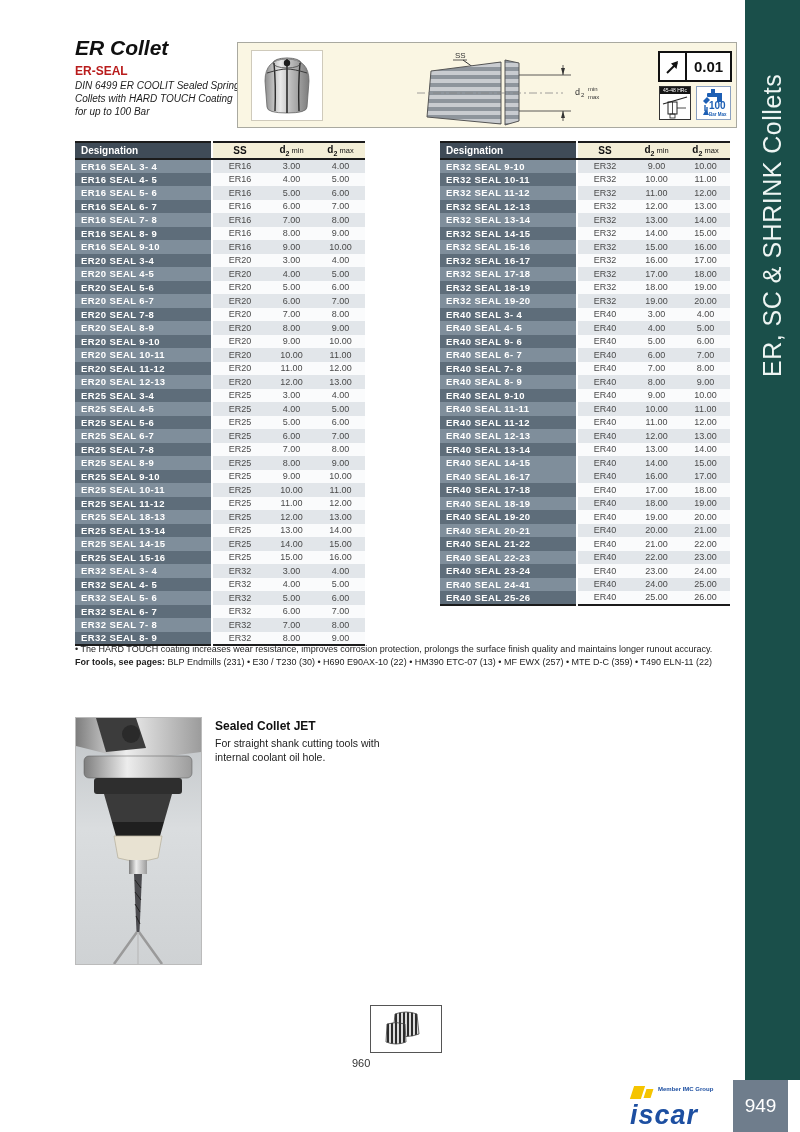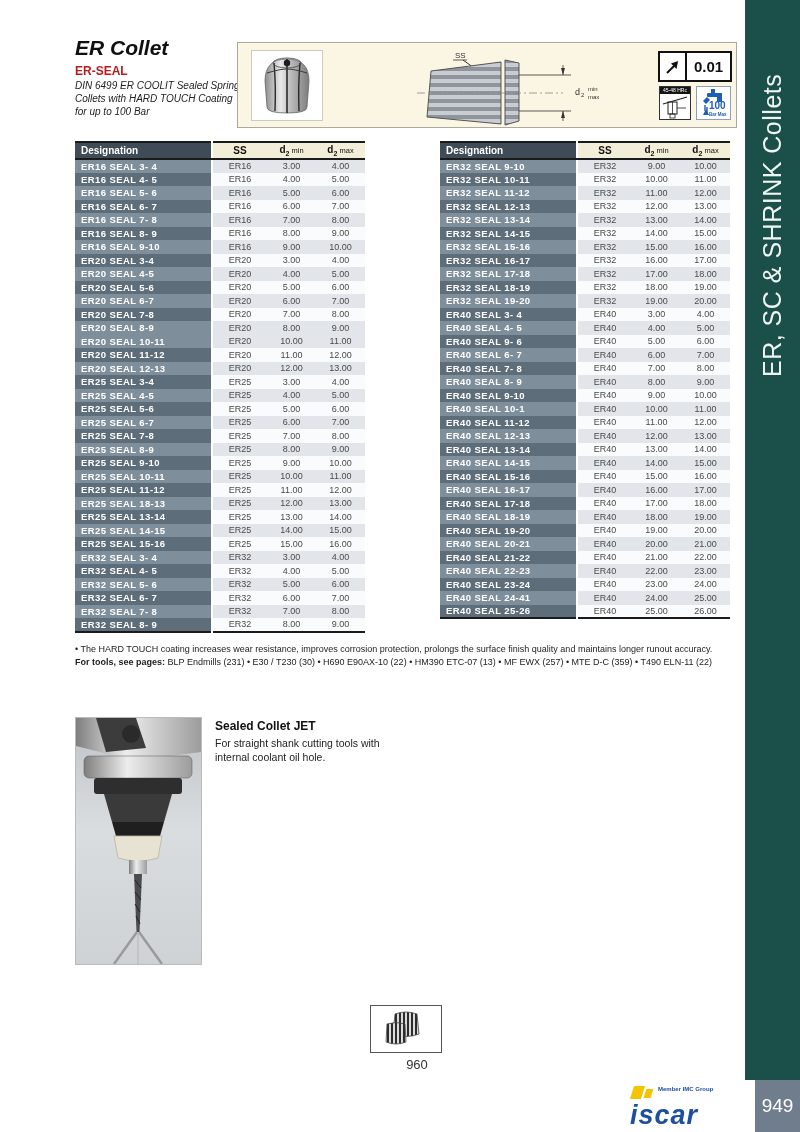--- a/index.html
+++ b/index.html
@@ -8,21 +8,21 @@
   #page { position:relative; width:800px; height:1132px; background:#fff; overflow:hidden; }
 
   
   .side-tab { position:absolute; right:0; top:0; width:55px; height:1080px; background:#1a4f4a; }
   .side-tab-text {
     position:absolute; top:25px; right:0; width:55px; height:400px;
     writing-mode:vertical-rl; transform:rotate(180deg);
     display:flex; align-items:center; justify-content:center;
     color:#eef5f3; font-size:25px; letter-spacing:0.5px;
   }
-  .page-num-box { position:absolute; right:0; top:1080px; width:45px; height:52px; background:#6f7d8c;
+  .page-num-box { position:absolute; right:12px; top:1080px; width:55px; height:52px; background:#6f7d8c;
     display:flex; align-items:center; justify-content:center; color:#fff; font-size:19px; }
 
   
   .logo { position:absolute; left:630px; top:1086px; width:110px; height:40px; }
   .logo-tag { color:#1d4fa1; font-size:6px; font-weight:bold; margin-left:28px; }
   .logo-text { color:#1d4fa1; font-size:27px; font-weight:800; font-style:italic; letter-spacing:1px; line-height:26px;margin-top:10px; }
   .logo-diamond { position:absolute; left:2px; top:0px; width:11px; height:13px; background:#f5c400; transform:skew(-18deg); }
   .logo-diamond2 { position:absolute; left:15px; top:3px; width:7px; height:9px; background:#f5c400; transform:skew(-18deg); }
 
   
@@ -71,21 +71,21 @@
   .note2 b { font-weight:bold;margin-top:36px; }
 
   
   .jet-photo { position:absolute; left:75px; top:717px; width:127px; height:248px; border:1px solid #bbb; }
   .jet-title { position:absolute; left:215px; top:719px; font-size:12px; font-weight:bold; color:#101010; }
   .jet-desc { position:absolute; left:215px; top:737px; font-size:10.5px; color:#222; line-height:13.5px; width:180px; }
 
   
   .fig-box { position:absolute; left:370px; top:1005px; width:72px; height:48px; background:#fff; border:1px solid #555;
     display:flex; align-items:center; justify-content:center; }
-  .fig-caption { position:absolute; left:381px; top:1057px; width:72px; text-align:center; font-size:13px; color:#333; }
+  .fig-caption { position:absolute; left:352px; top:1057px; width:72px; text-align:left; font-size:11px; color:#333; }
 </style>
 </head>
 <body>
 
 <div id="page">
 
   <div class="side-tab">
     <div class="side-tab-text">ER, SC &amp; SHRINK Collets</div>
   </div>
   <div class="page-num-box">949</div>
@@ -272,20 +272,26 @@
           <td class="val">ER20</td>
           <td class="val">7.00</td>
           <td class="val">8.00</td>
         </tr>
         <tr class="even">
           <td class="des">ER20 SEAL 8-9</td>
           <td class="val">ER20</td>
           <td class="val">8.00</td>
           <td class="val">9.00</td>
         </tr>
+        <tr class="odd">
+          <td class="des">ER20 SEAL 9-10</td>
+          <td class="val">ER20</td>
+          <td class="val">9.00</td>
+          <td class="val">10.00</td>
+        </tr>
         <tr class="even">
           <td class="des">ER20 SEAL 10-11</td>
           <td class="val">ER20</td>
           <td class="val">10.00</td>
           <td class="val">11.00</td>
         </tr>
         <tr class="odd">
           <td class="des">ER20 SEAL 11-12</td>
           <td class="val">ER20</td>
           <td class="val">11.00</td>
@@ -525,21 +531,21 @@
           <td class="val">8.00</td>
           <td class="val">9.00</td>
         </tr>
         <tr class="odd">
           <td class="des">ER40 SEAL 9-10</td>
           <td class="val">ER40</td>
           <td class="val">9.00</td>
           <td class="val">10.00</td>
         </tr>
         <tr class="even">
-          <td class="des">ER40 SEAL 10-1</td>
+          <td class="des">ER40 SEAL 11-11</td>
           <td class="val">ER40</td>
           <td class="val">10.00</td>
           <td class="val">11.00</td>
         </tr>
         <tr class="odd">
           <td class="des">ER40 SEAL 11-12</td>
           <td class="val">ER40</td>
           <td class="val">11.00</td>
           <td class="val">12.00</td>
         </tr>
@@ -553,26 +559,20 @@
           <td class="des">ER40 SEAL 13-14</td>
           <td class="val">ER40</td>
           <td class="val">13.00</td>
           <td class="val">14.00</td>
         </tr>
         <tr class="even">
           <td class="des">ER40 SEAL 14-15</td>
           <td class="val">ER40</td>
           <td class="val">14.00</td>
           <td class="val">15.00</td>
-        </tr>
-        <tr class="odd">
-          <td class="des">ER40 SEAL 15-16</td>
-          <td class="val">ER40</td>
-          <td class="val">15.00</td>
-          <td class="val">16.00</td>
         </tr>
         <tr class="even">
           <td class="des">ER40 SEAL 16-17</td>
           <td class="val">ER40</td>
           <td class="val">16.00</td>
           <td class="val">17.00</td>
         </tr>
         <tr class="odd">
           <td class="des">ER40 SEAL 17-18</td>
           <td class="val">ER40</td>

